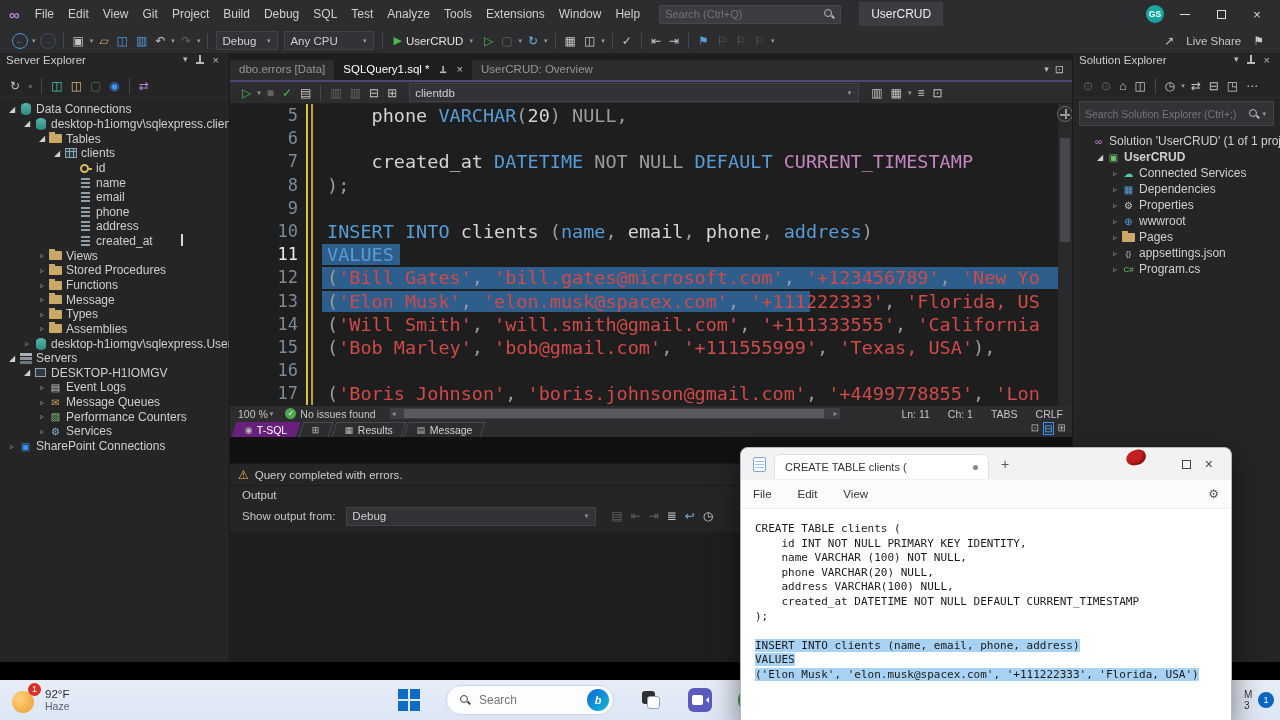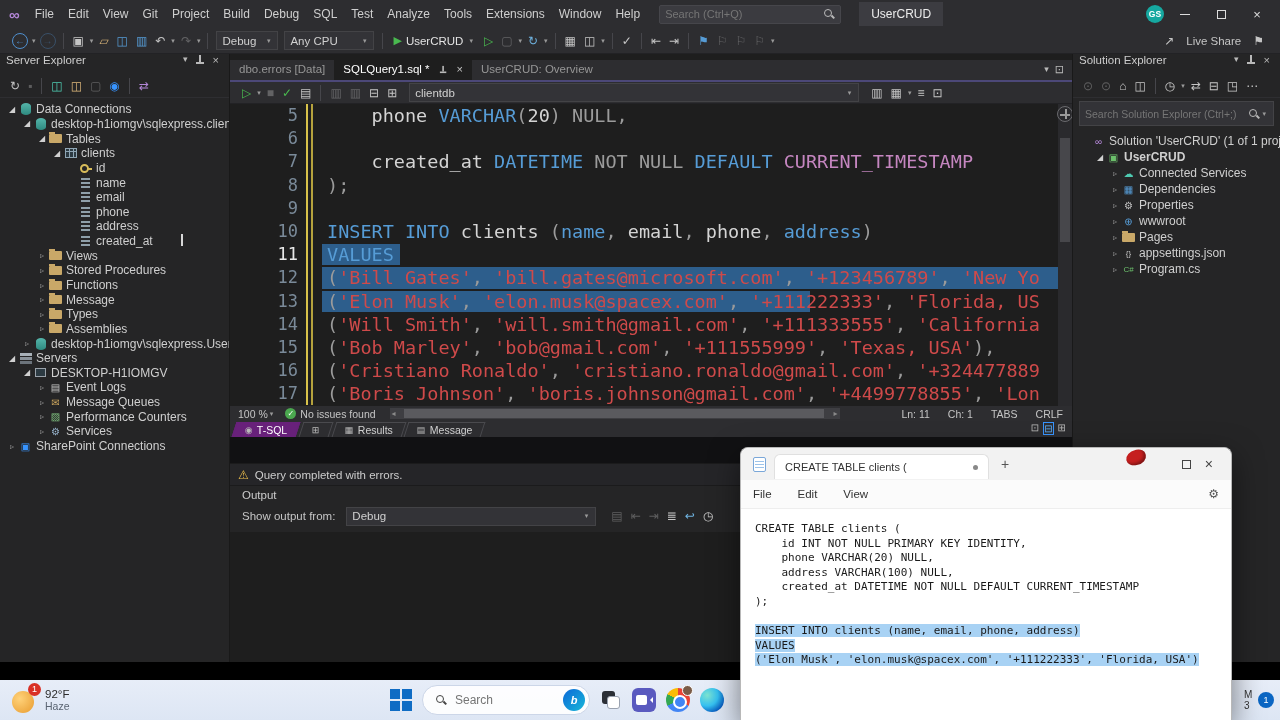--- a/index.html
+++ b/index.html
@@ -168,21 +168,21 @@
     background:linear-gradient(#e7edf8,#dde6f4); display:flex; align-items:center; }
   #weather { display:flex; align-items:center; gap:7px; margin-left:12px; }
   .wicon { position:relative; width:26px; height:26px; }
   .wsun { position:absolute; left:0; bottom:0; width:22px; height:22px; border-radius:50%;
     background:radial-gradient(circle at 35% 35%, #ffd27a, #e89b2e); }
   .wbadge { position:absolute; right:-3px; top:-4px; min-width:13px; height:13px; border-radius:7px;
     background:#d93025; color:#fff; font-size:9px; line-height:13px; text-align:center; padding:0 3px; }
   .wtext { display:flex; flex-direction:column; line-height:12px; }
   .wtemp { font-size:11.5px; color:#2b2b2b; }
   .wcond { font-size:10.5px; color:#5a6472; }
-  #centericons { position:absolute; left:366px; display:flex; align-items:center; gap:10px;padding-left:24px; }
+  #centericons { position:absolute; left:374px; display:flex; align-items:center; gap:26px;padding-left:24px; }
   .startlogo { width:22px; height:22px; display:grid; grid-template-columns:10px 10px; grid-gap:2px; }
   .startlogo span { width:10px; height:10px; background:#0f6cc4; }
   #tsearch { width:168px; height:30px; background:rgba(255,255,255,.9); border:1px solid #ccd6e8;
     border-radius:15px; display:flex; align-items:center; padding:0 4px 0 12px; gap:8px; }
   #tsearch .mag::before { border-color:#444; } #tsearch .mag::after { background:#444; }
   #tsearch input { flex:1; border:none; outline:none; background:transparent; font-size:12px; color:#444; width:10px; font-family:"Liberation Sans",sans-serif;}
   .bing { width:22px; height:22px; border-radius:50%; background:linear-gradient(135deg,#0b68d8,#19b8d8);
     color:#fff; font-size:11px; font-style:italic; font-weight:bold; display:flex; align-items:center; justify-content:center; }
   .tvico { position:relative; width:22px; height:22px; }
   .tvico .b1 { position:absolute; left:2px; top:2px; width:13px; height:13px; background:#2b2f36; border-radius:3px; }
@@ -556,21 +556,21 @@
           <div class="cline"><span class="lnum">6</span><span class="chbar"></span></div>
           <div class="cline"><span class="lnum">7</span><span class="chbar"></span><span class="cbody"><span class="ctext"><span class="c-w">    created_at </span><span class="c-k">DATETIME</span><span class="c-w"> </span><span class="c-g">NOT NULL</span><span class="c-w"> </span><span class="c-k">DEFAULT</span><span class="c-w"> </span><span class="c-m">CURRENT_TIMESTAMP</span></span></span></div>
           <div class="cline"><span class="lnum">8</span><span class="chbar"></span><span class="cbody"><span class="ctext"><span class="c-g">);</span></span></span></div>
           <div class="cline"><span class="lnum">9</span><span class="chbar"></span><span class="cbody"><span class="ctext"></span></span></div>
           <div class="cline"><span class="lnum">10</span><span class="chbar"></span><span class="cbody"><span class="ctext"><span class="c-k">INSERT INTO</span><span class="c-w"> clients </span><span class="c-g">(</span><span class="c-k">name</span><span class="c-g">, </span><span class="c-w">email</span><span class="c-g">, </span><span class="c-w">phone</span><span class="c-g">, </span><span class="c-k">address</span><span class="c-g">)</span></span></span></div>
           <div class="cline"><span class="lnum cur">11</span><span class="chbar"></span><span class="cbody"><span class="csel" style="width: 77.7px;"></span><span class="ctext"><span class="c-k">VALUES</span></span></span></div>
           <div class="cline"><span class="lnum">12</span><span class="chbar"></span><span class="cbody"><span class="csel" style="width: calc(100% - 8px);"></span><span class="ctext"><span class="c-g">(</span><span class="c-s">'Bill Gates'</span><span class="c-g">, </span><span class="c-s">'bill.gates@microsoft.com'</span><span class="c-g">, </span><span class="c-s">'+123456789'</span><span class="c-g">, </span><span class="c-s">'New Yo</span></span></span></div>
           <div class="cline"><span class="lnum">13</span><span class="chbar"></span><span class="cbody"><span class="csel" style="width: 488.4px;"></span><span class="ctext"><span class="c-g">(</span><span class="c-s">'Elon Musk'</span><span class="c-g">, </span><span class="c-s">'elon.musk@spacex.com'</span><span class="c-g">, </span><span class="c-s">'+111222333'</span><span class="c-g">, </span><span class="c-s">'Florida, US</span></span></span></div>
           <div class="cline"><span class="lnum">14</span><span class="chbar"></span><span class="cbody"><span class="ctext"><span class="c-g">(</span><span class="c-s">'Will Smith'</span><span class="c-g">, </span><span class="c-s">'will.smith@gmail.com'</span><span class="c-g">, </span><span class="c-s">'+111333555'</span><span class="c-g">, </span><span class="c-s">'California</span></span></span></div>
           <div class="cline"><span class="lnum">15</span><span class="chbar"></span><span class="cbody"><span class="ctext"><span class="c-g">(</span><span class="c-s">'Bob Marley'</span><span class="c-g">, </span><span class="c-s">'bob@gmail.com'</span><span class="c-g">, </span><span class="c-s">'+111555999'</span><span class="c-g">, </span><span class="c-s">'Texas, USA'</span><span class="c-g">),</span></span></span></div>
-          <div class="cline"><span class="lnum">16</span><span class="chbar"></span><span class="cbody"><span class="ctext"><span class="c-g">(</span><span class="c-s">'Cristiano Ronaldo'</span><span class="c-g">, </span><span class="c-s">'cristiano.ronaldo@gmail.com'</span><span class="c-g">, </span><span class="c-s">'+324477889</span></span></span></div>
+          <div class="cline"><span class="lnum">16</span><span class="chbar"></span></div>
           <div class="cline"><span class="lnum">17</span><span class="chbar"></span><span class="cbody"><span class="ctext"><span class="c-g">(</span><span class="c-s">'Boris Johnson'</span><span class="c-g">, </span><span class="c-s">'boris.johnson@gmail.com'</span><span class="c-g">, </span><span class="c-s">'+4499778855'</span><span class="c-g">, </span><span class="c-s">'Lon</span></span></span></div>
         </div>
 
       <div id="vscroll">
         <span id="panpad"></span>
         <span id="vthumb"></span>
       </div>
 
       <div id="zoomrow">
         <span style="padding-left:8px">100 %</span>
@@ -781,20 +781,21 @@
       <span id="np-menus">
           <span class="menu-item">File</span>
           <span class="menu-item">Edit</span>
           <span class="menu-item">View</span>
         </span>
       <span class="gear">⚙</span>
     </div>
     <div id="np-content">
         <div class="nline"><span>CREATE TABLE clients (</span></div>
         <div class="nline"><span>    id INT NOT NULL PRIMARY KEY IDENTITY,</span></div>
+        <div class="nline"><span>    name VARCHAR (100) NOT NULL,</span></div>
         <div class="nline"><span>    phone VARCHAR(20) NULL,</span></div>
         <div class="nline"><span>    address VARCHAR(100) NULL,</span></div>
         <div class="nline"><span>    created_at DATETIME NOT NULL DEFAULT CURRENT_TIMESTAMP</span></div>
         <div class="nline"><span>);</span></div>
         <div class="nline"><span></span></div>
         <div class="nline"><span class="nsel">INSERT INTO clients (name, email, phone, address)</span></div>
         <div class="nline"><span class="nsel">VALUES</span></div>
         <div class="nline"><span class="nsel">('Elon Musk', 'elon.musk@spacex.com', '+111222333', 'Florida, USA')</span></div>
       </div>
   </div>

